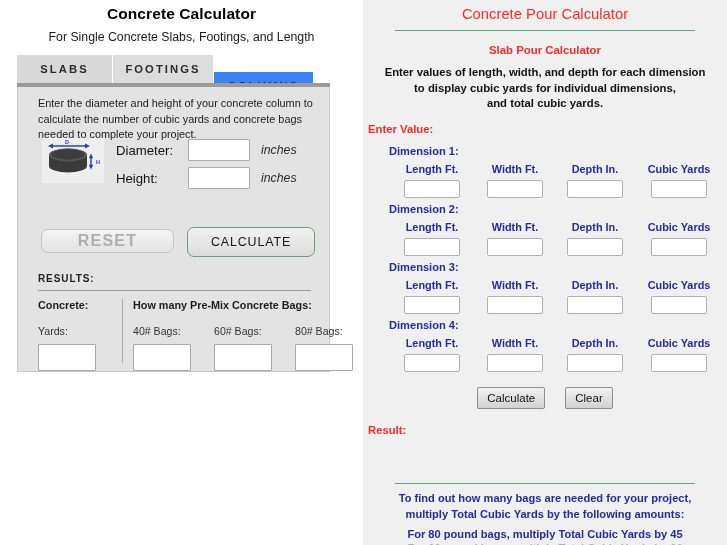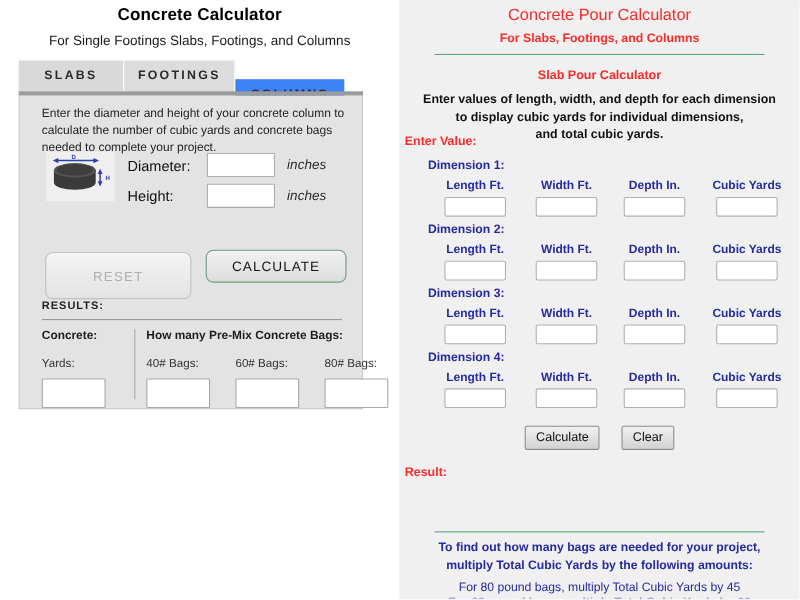--- a/index.html
+++ b/index.html
@@ -119,27 +119,27 @@
   .field-unit {
     margin-left: 11px;
     font-size: 12.3px;
     font-style: italic;
     color: #2a2a2a;
   }
 
   .btn-reset {
     position: absolute;
     left: 23px; top: 142px;
-    width: 133px; height: 43px;
+    width: 133px; height: 24px;
     border: 1px solid #c2c2c2;
     border-radius: 7px;
     background: linear-gradient(#f4f4f4, #e3e3e3);
     color: #aeaeae;
-    font-size: 12px;
-    font-weight: normal;
+    font-size: 16px;
+    font-weight: bold;
     letter-spacing: 1.2px;
     display: flex; align-items: center; justify-content: center;
   }
   .btn-calc {
     position: absolute;
     left: 169px; top: 140px;
     width: 128px; height: 30px;
     border: 1px solid #6f9c7f;
     border-radius: 7px;
     background: linear-gradient(#f2f2f2, #dcdcdc);
@@ -319,21 +319,21 @@
     font-weight: bold;
     color: #252a9e;
     line-height: 15.5px;
   }
   .foot-text2 {
     position: absolute;
     left: 0; top: 527px;
     width: 364px;
     text-align: center;
     font-size: 11.1px;
-    font-weight: normal;
+    font-weight: bold;
     color: #252a9e;
     line-height: 15.5px;
   }
   .foot-text3 {
     position: absolute;
     left: 0; top: 542px;
     width: 364px;
     text-align: center;
     font-size: 11.1px;
     font-weight: bold;
@@ -342,21 +342,21 @@
   }
 </style>
 </head>
 <body>
 
 <div id="root">
   <div class="topline"></div>
 
   <div id="left-panel">
     <div class="lp-title">Concrete Calculator</div>
-    <div class="lp-sub">For Single Footings Slabs, Footings, and Columns</div>
+    <div class="lp-sub">For Single Concrete Slabs, Footings, and Length</div>
 
     <div class="tabs">
       <div class="tab t1">SLABS</div>
       <div class="tab t2">FOOTINGS</div>
       <div class="tab t3">COLUMNS</div>
     </div>
     <div class="tab-strip"></div>
 
     <div class="panel-body">
       <div class="intro">Enter the diameter and height of your concrete column to calculate the number of cubic yards and concrete bags needed to complete your project.</div>
@@ -417,21 +417,20 @@
           <input class="res-input" type="text" value="" style="">
           <input class="res-input" type="text" value="" style="">
           <input class="res-input" type="text" value="" style="">
         </div>
       </div>
     </div>
   </div>
 
   <div id="right-panel">
     <div class="rp-title">Concrete Pour Calculator</div>
-    <div class="rp-sub">For Slabs, Footings, and Columns</div>
     <div class="green-rule"></div>
     <div class="rp-section">Slab Pour Calculator</div>
     <div class="rp-instruct">
       <div>Enter values of length, width, and depth for each dimension</div>
       <div>to display cubic yards for individual dimensions,</div>
       <div>and total cubic yards.</div>
     </div>
 
     <div class="rp-enter">Enter Value:</div>
 

